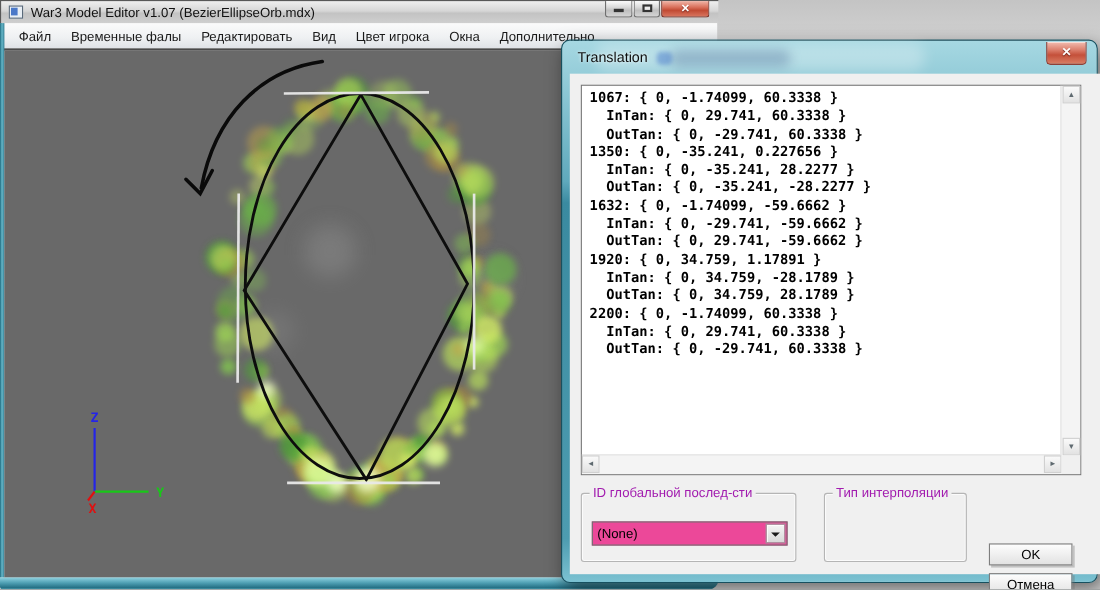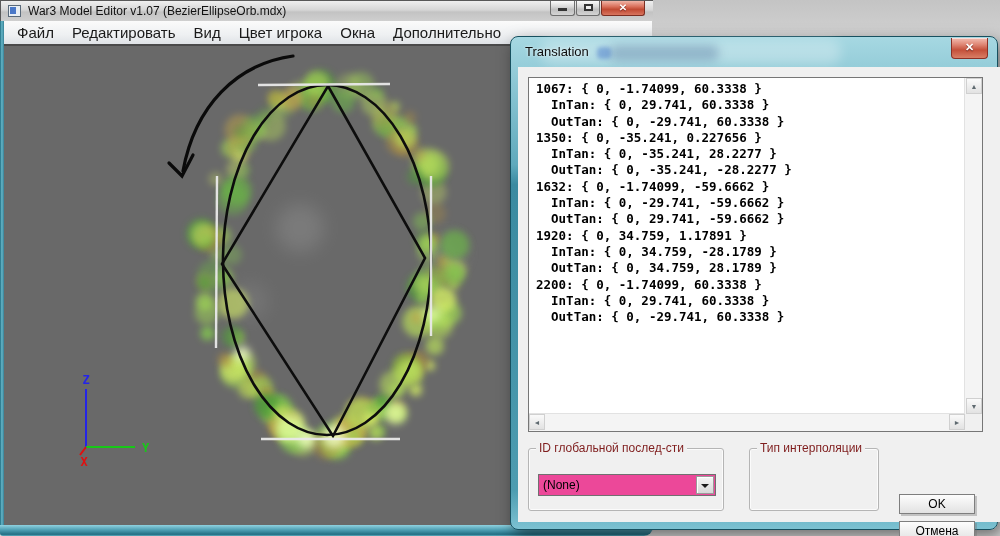--- a/index.html
+++ b/index.html
@@ -24,21 +24,21 @@
   .mw-btn.close{width:44px;border-color:#7c2e22;
     background:linear-gradient(#f0b4a6,#d9705b 40%,#c14a33 60%,#d8755f);}
   .glyph-min{position:absolute;left:7px;bottom:4px;width:9px;height:3px;background:#333;}
   .glyph-max{position:absolute;left:7px;top:3px;width:9px;height:7px;border:2px solid #333;box-sizing:border-box;background:#eee;}
   .glyph-close{position:absolute;left:0;right:0;top:1px;text-align:center;color:#fff;
     font-size:10px;font-weight:bold;text-shadow:0 1px 1px #7a241a;}
   .mw-menubar{position:absolute;left:1px;top:21px;width:651px;height:25px;
     background:linear-gradient(#fbfbfb,#eef0f2 60%,#dfe2e6);
     border-left:1px solid #585858;border-bottom:2px solid #4a4a4a;box-sizing:border-box;
     display:flex;align-items:center;padding-left:6px;}
-  .menu-item{font-size:15px;color:#1a1a1a;padding:3px 9px;white-space:nowrap;}
+  .menu-item{font-size:12px;color:#1a1a1a;padding:3px 9px;white-space:nowrap;}
   .mw-left-border{position:absolute;left:0;top:21px;width:4px;height:504px;
     background:linear-gradient(90deg,#1f6a7e,#66b7c9 45%,#357f94);}
   .mw-bottom-border{position:absolute;left:0;top:525px;width:653px;height:11px;
     background:linear-gradient(#8fd2e0,#4e9fb3 45%,#236f84 85%,#5fafc0);
     border-bottom-right-radius:9px;border-bottom-left-radius:3px;}
   .viewport{position:absolute;left:4px;top:46px;width:649px;height:479px;background:#696969;}
   .viewport svg{position:absolute;left:0;top:0;}
 
   
   .dialog{position:absolute;left:510px;top:36px;width:488px;height:494px;z-index:2;
@@ -72,21 +72,21 @@
     border:1px solid #d0d0d0;box-sizing:border-box;color:#5f6a70;font-size:7px;
     text-align:center;line-height:15px;}
   .sb-btn.up{top:0;right:0;} .sb-btn.down{bottom:0;right:0;}
   .sb-btn.left{left:0;top:0;} .sb-btn.right{right:0;top:0;}
 
   .groupbox{position:absolute;border:1px solid #b5b5b5;border-radius:3px;box-sizing:border-box;
     box-shadow:inset 0 0 0 1px rgba(255,255,255,.7);}
   .gb-seq{left:10px;top:381px;width:196px;height:63px;}
   .gb-interp{left:231px;top:381px;width:130px;height:63px;}
   .gb-label{position:absolute;top:-8px;left:7px;background:#f0f0f0;padding:0 3px;
-    font-size:12px;color:#7f1d1d;white-space:nowrap;}
+    font-size:12px;color:#a21caf;white-space:nowrap;}
   .combo{position:absolute;top:25px;height:22px;background:#ec4899;border:1px solid #707070;box-sizing:border-box;}
   .combo-seq{left:9px;width:178px;} .combo-interp{left:8px;width:113px;}
   .combo-value{position:absolute;left:4px;top:3px;font-size:12px;color:#000;white-space:nowrap;}
   .combo-btn{position:absolute;right:1px;top:1px;bottom:1px;width:18px;
     background:linear-gradient(#f5f5f5,#d8d8d8);border:1px solid #9a9a9a;box-sizing:border-box;
     box-shadow:inset 1px 1px 0 #fff;}
   .combo-arrow{position:absolute;left:4px;top:7px;width:0;height:0;
     border:4px solid transparent;border-top-color:#1a1a1a;border-bottom:none;}
 
   .push-btn{position:absolute;left:381px;width:76px;height:20px;box-sizing:border-box;
@@ -112,20 +112,21 @@
           <span class="glyph-max"></span>
         </div>
         <div class="mw-btn close">
           <span class="glyph-close">✕</span>
         </div>
       </div>
     </div>
 
     <div class="mw-menubar">
         <span class="menu-item">Файл</span>
+        <span class="menu-item">Временные фалы</span>
         <span class="menu-item">Редактировать</span>
         <span class="menu-item">Вид</span>
         <span class="menu-item">Цвет игрока</span>
         <span class="menu-item">Окна</span>
         <span class="menu-item">Дополнительно</span>
       </div>
     <div class="mw-left-border"></div>
 
     <div class="viewport">
       <svg width="649" height="479" viewBox="0 0 649 479">

